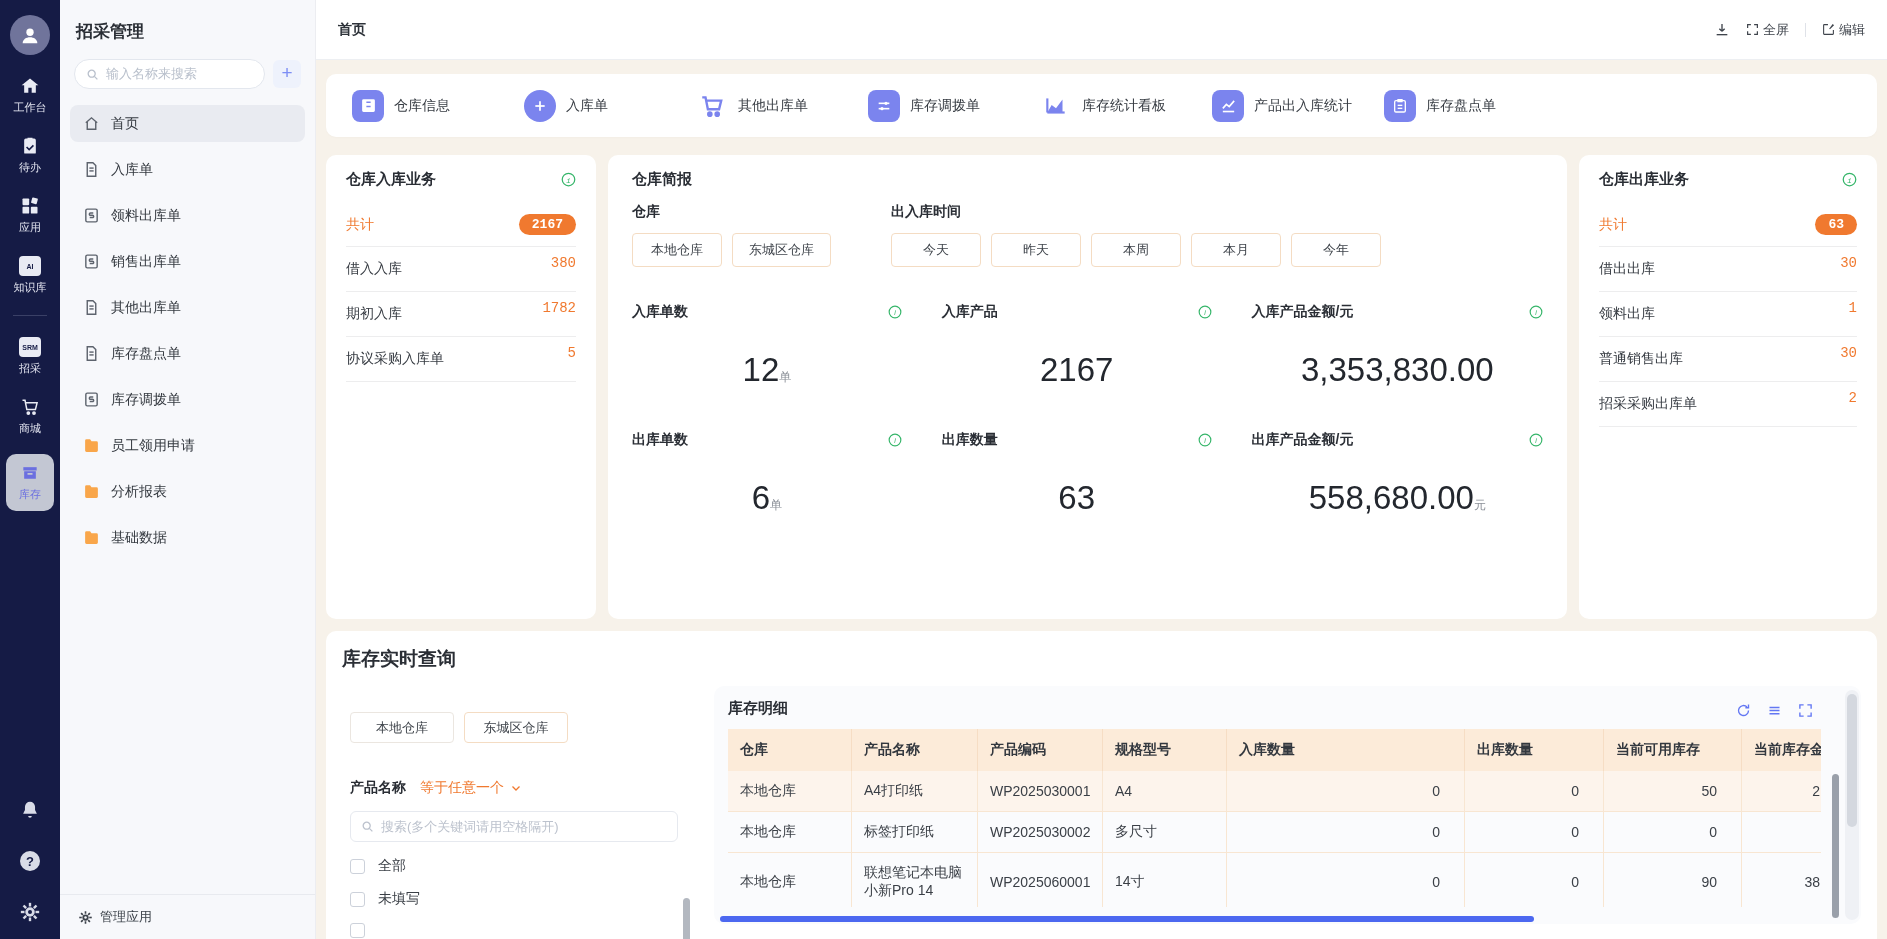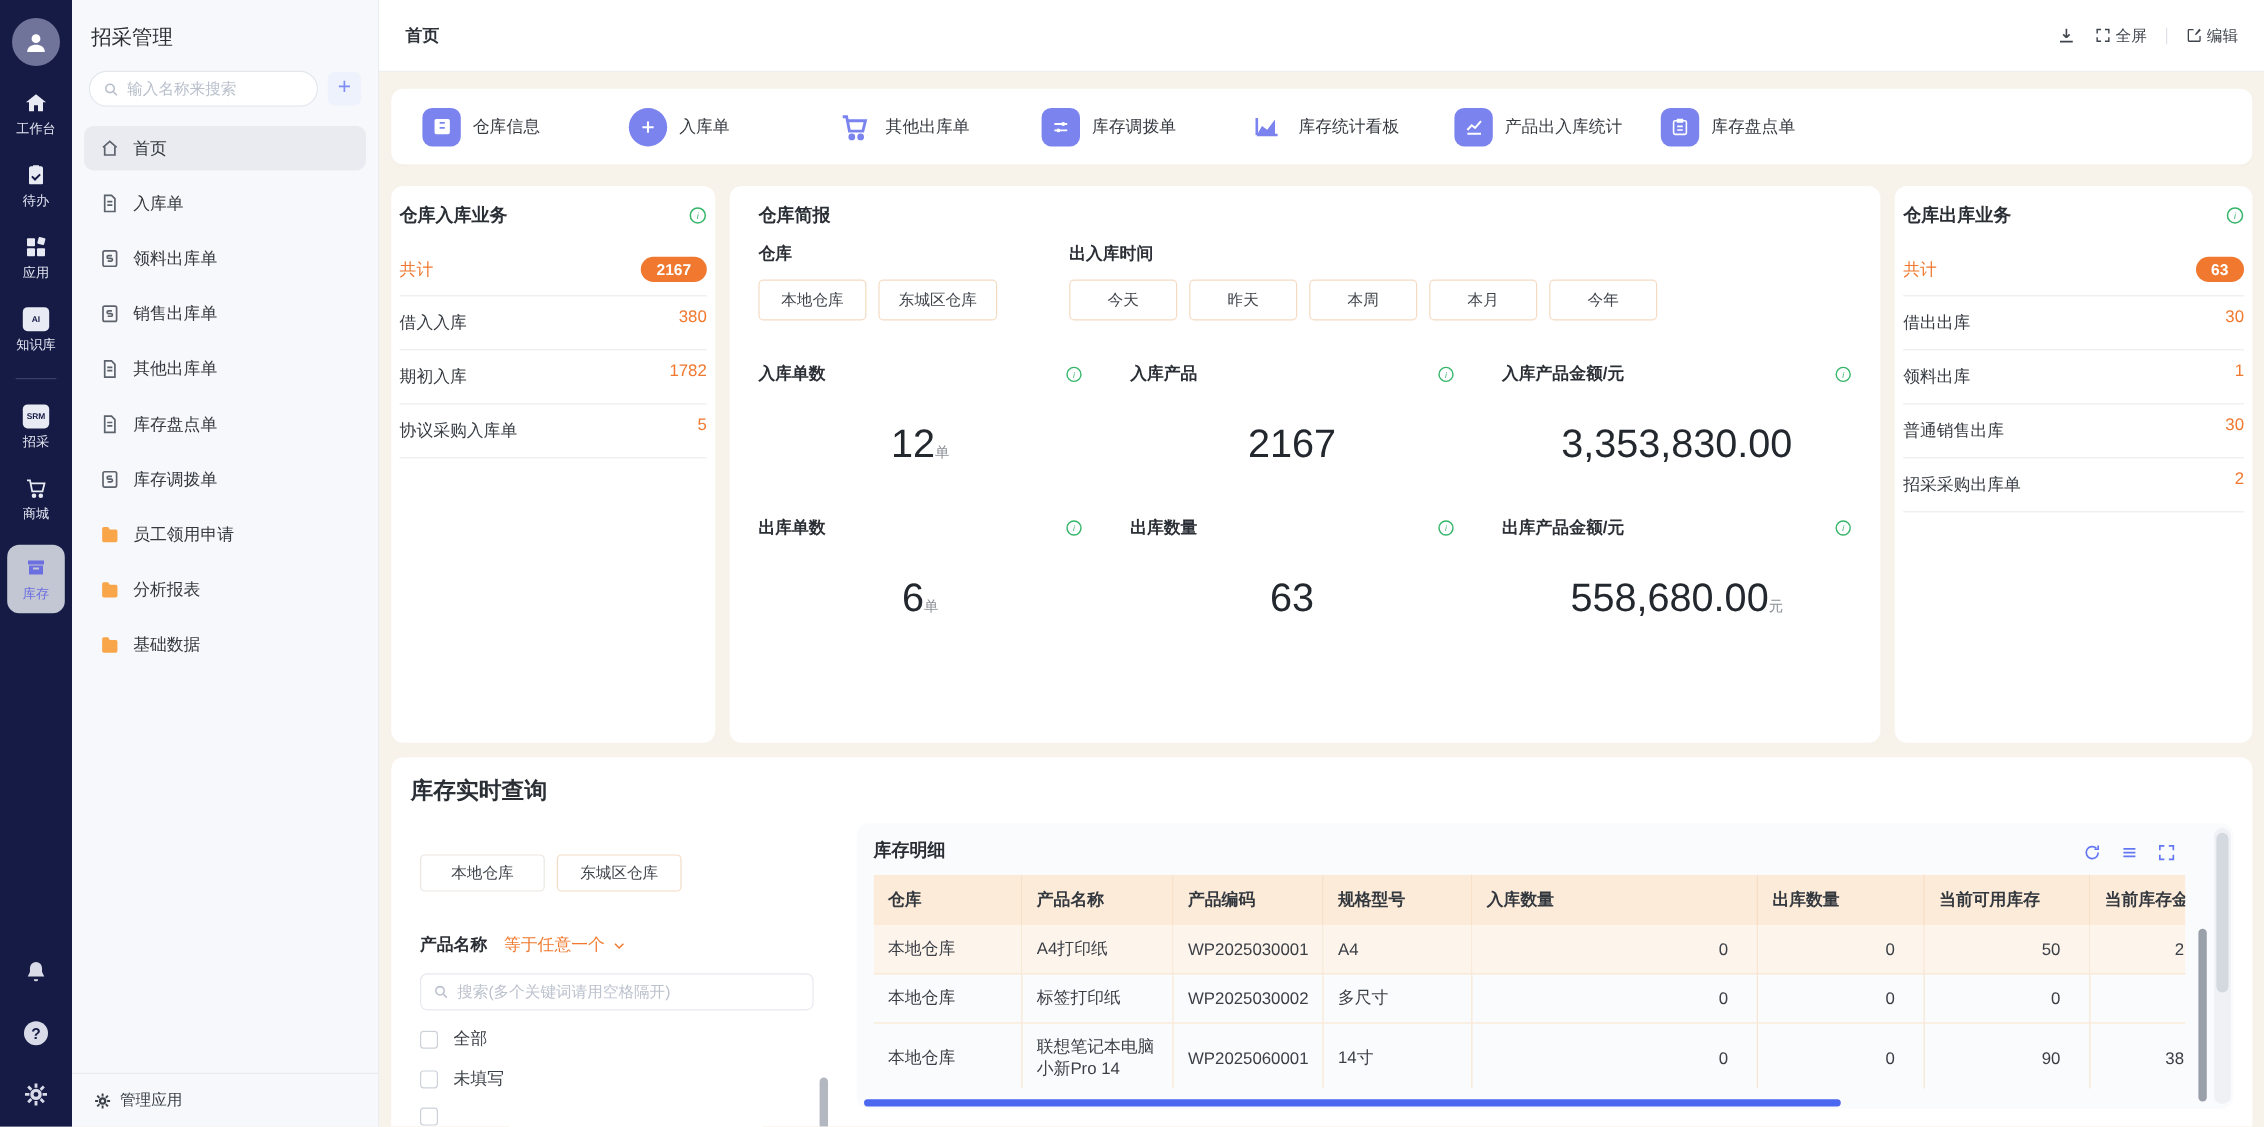--- a/index.html
+++ b/index.html
@@ -14,21 +14,21 @@
   .rail-item .ric { width:20px; height:20px; color:#e9ebf4; }
   .rail-item.active { background:#c3c7d3; border-radius:10px; width:48px; padding:9px 0; color:#6b6fe0; margin-top:18px; }
   .rail-item.active .ric { color:#6b6fe0; }
   .rail-divider { width:34px; height:1px; background:#3a4066; margin-top:20px; }
   .rail-spacer { flex:1; }
   .rail-bottom { display:flex; flex-direction:column; align-items:center; gap:28px; margin-bottom:16px; }
   .badge-ic { width:22px; height:20px; border-radius:4px; background:#e9ebf4; color:#151b45; font-size:7px; font-weight:bold; display:flex; align-items:center; justify-content:center; }
 
   
   .sidebar { width:256px; background:#f7f8fb; border-right:1px solid #ecedf1; display:flex; flex-direction:column; flex-shrink:0; }
-  .sidebar-title { padding:20px 16px 16px; font-size:17px; font-weight:normal; color:#2a2e35; }
+  .sidebar-title { padding:20px 16px 16px; font-size:17px; font-weight:bold; color:#2a2e35; }
   .sidebar-search-row { display:flex; align-items:center; gap:8px; padding:0 14px; }
   .search-pill { flex:1; height:30px; border:1px solid #e3e7ee; border-radius:15px; background:#fff; display:flex; align-items:center; gap:7px; padding:0 11px; color:#b9c0cc; font-size:13px; }
   .add-btn { width:28px; height:28px; border-radius:6px; background:#eef2fc; color:#7d8ef5; font-size:19px; line-height:26px; text-align:center; cursor:pointer; }
   .menu { margin-top:16px; padding:0 10px; display:flex; flex-direction:column; gap:9px; }
   .menu-item { height:37px; display:flex; align-items:center; gap:11px; padding:0 13px; border-radius:8px; color:#33383f; cursor:pointer; }
   .menu-item.active { background:#e9ebf1; }
   .mi-icon { width:17px; height:17px; color:#5d636d; flex-shrink:0; }
   .mi-icon.folder { color:#f9a64a; }
   .sidebar-footer { margin-top:auto; border-top:1px solid #e8eaef; padding:13px 18px; display:flex; align-items:center; gap:7px; font-size:13px; color:#3c424a; }
 
@@ -40,21 +40,21 @@
   .tb-act { display:flex; align-items:center; gap:4px; cursor:pointer; }
   .tb-sep { width:1px; height:14px; background:#dfe2e8; }
 
   .content { flex:1; padding:14px 10px 0; display:flex; flex-direction:column; overflow:hidden; }
 
   .quicklinks { background:#fff; border-radius:10px; height:63px; display:flex; align-items:center; padding:0 26px; flex-shrink:0; box-shadow:0 1px 2px rgba(0,0,0,.02); }
   .ql-item { width:172px; display:flex; align-items:center; gap:10px; cursor:pointer; }
   .ql-ic { width:32px; height:32px; border-radius:8px; background:#7b84ee; color:#fff; display:flex; align-items:center; justify-content:center; flex-shrink:0; }
 
   .cards-row { margin-top:18px; display:flex; gap:12px; height:464px; flex-shrink:0; }
-  .stat-card { background:#fff; border-radius:10px; padding:15px 7px; }
+  .stat-card { background:#fff; border-radius:10px; padding:15px 20px;font-family:Liberation Mono, monospace; }
   .stat-card.left { width:270px; }
   .stat-card.right { width:298px; }
   .card-title-row { display:flex; justify-content:space-between; align-items:center; }
   .card-title { font-size:15px; font-weight:bold; color:#2a2e35; }
   .total-row { margin-top:14px; height:44px; display:flex; justify-content:space-between; align-items:center; border-bottom:1px solid #ededee; }
   .total-label { color:#f0792f; }
   .total-badge { background:#f0792f; color:#fff; border-radius:12px; padding:3px 13px; font-size:13px; font-weight:bold; }
   .stat-row { height:45px; display:flex; justify-content:space-between; align-items:center; border-bottom:1px solid #ededee; }
   .stat-row .sv { color:#f0792f; align-self:flex-start; margin-top:8px; }
 

